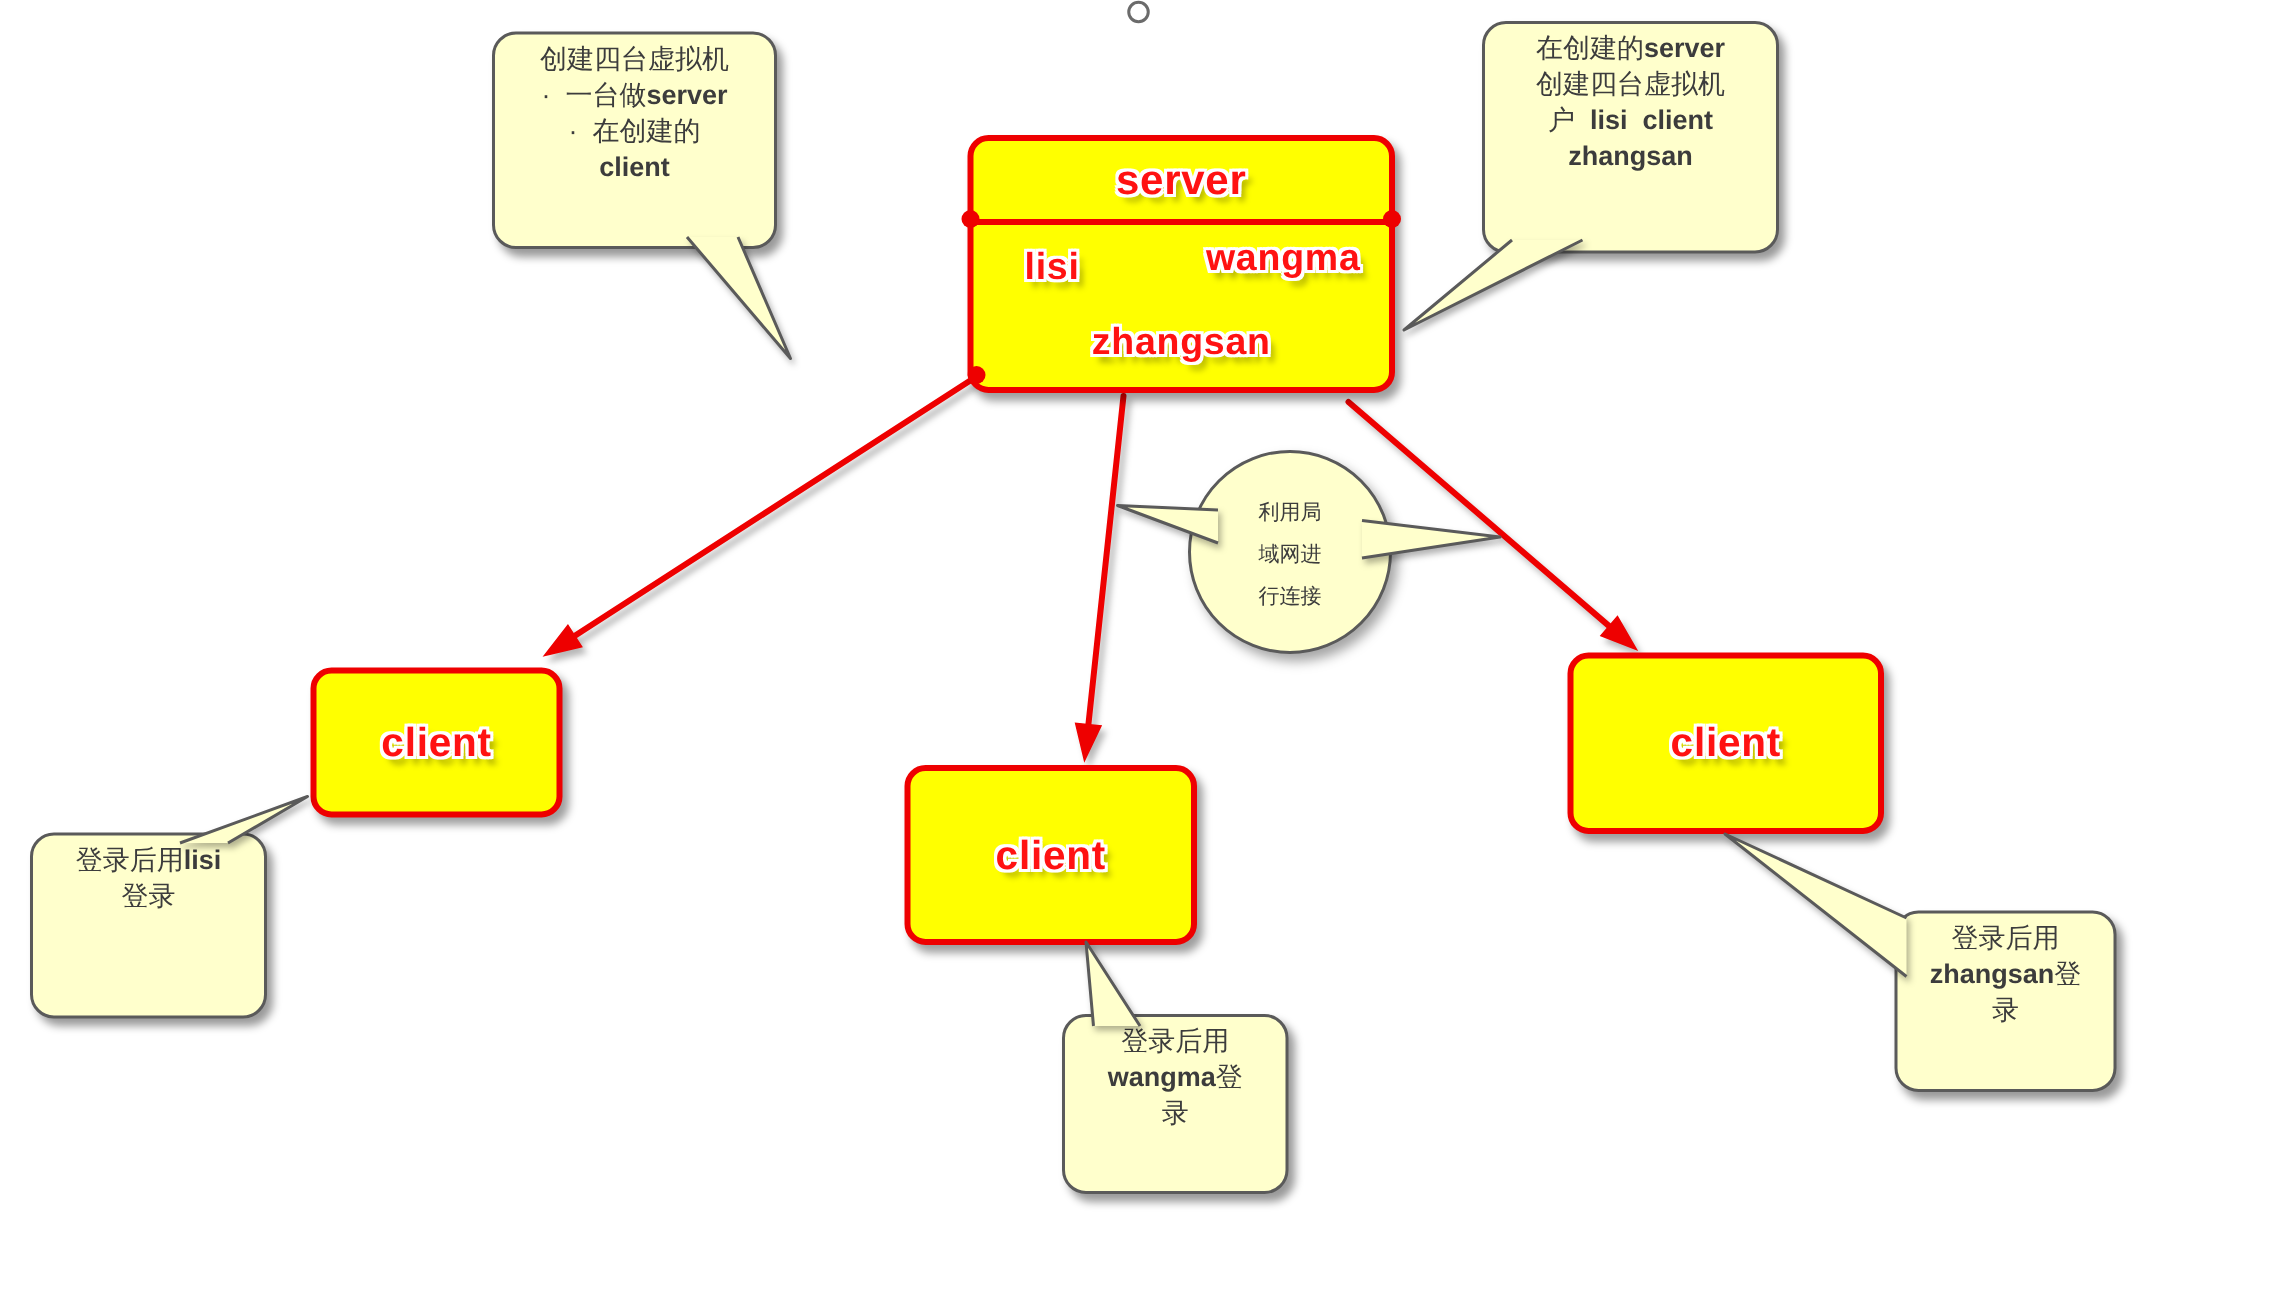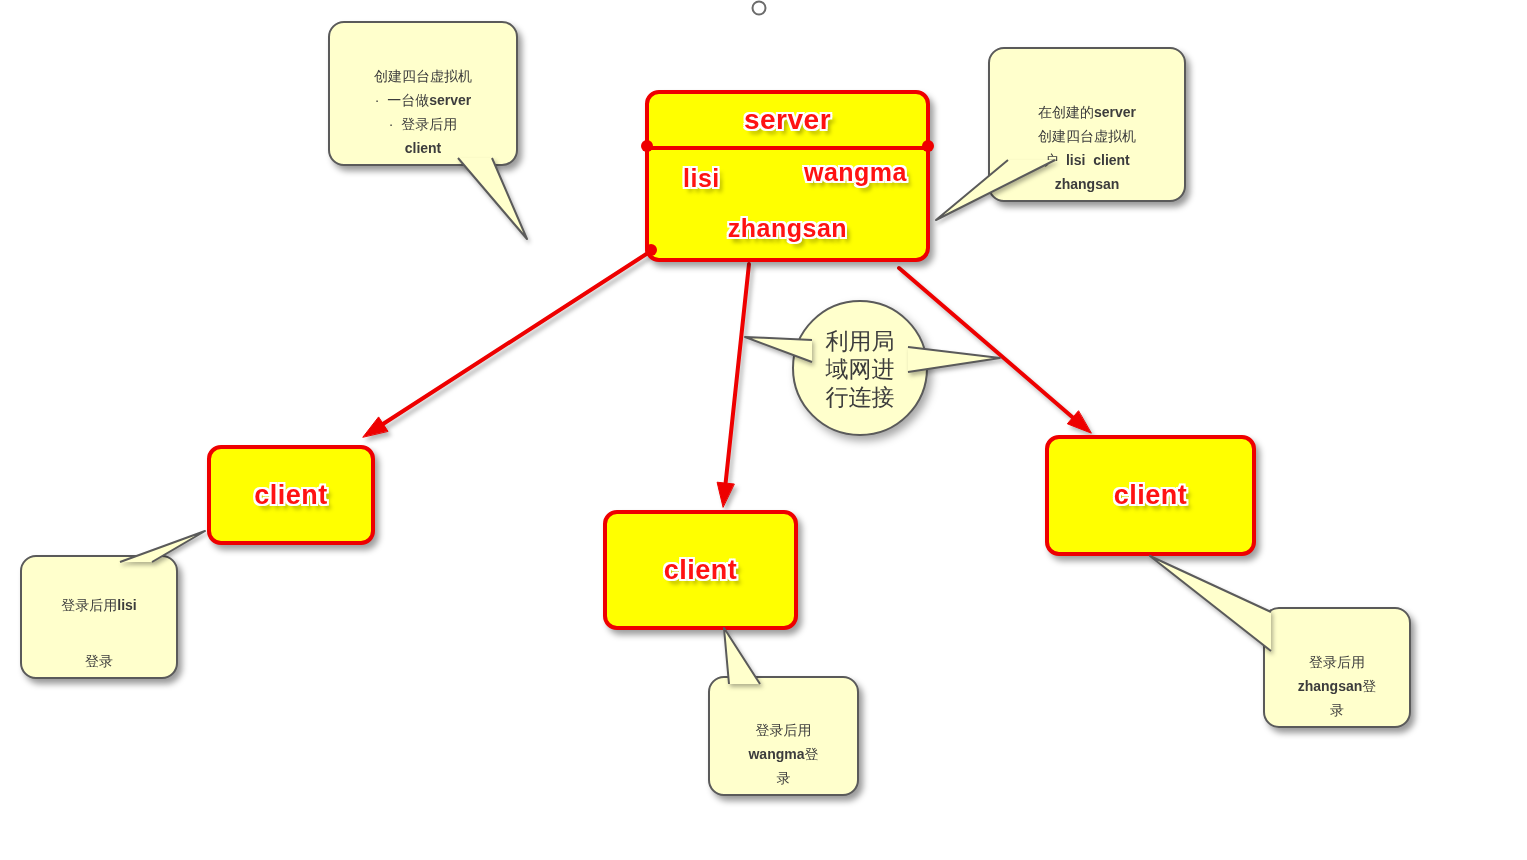--- a/index.html
+++ b/index.html
@@ -43,37 +43,37 @@
 
   #client-left   { left:207px;  top:445px; width:168px; height:100px; }
   #client-middle { left:603px;  top:510px; width:195px; height:120px; }
   #client-right  { left:1045px; top:435px; width:211px; height:121px; }
 
   
   .callout {
     position:absolute; box-sizing:border-box;
     background:#ffffcc; border:2px solid #5a5a5a; border-radius:16px;
     box-shadow:4px 5px 6px rgba(0,0,0,0.40);
-    display:flex; flex-direction:column; align-items:center; justify-content:flex-end;
-    color:#3c3c3c; font-size:14px; line-height:24px; text-align:center;
+    display:flex; flex-direction:column; align-items:center; justify-content:flex-start;
+    color:#3c3c3c; font-size:18px; line-height:24px; text-align:center;
     z-index:2; padding:4px 6px;
   }
   .t-line { white-space:pre-wrap; }
   .seg-b { font-weight:bold; }
 
   #callout-create-vms   { left:328px;  top:21px;  width:190px; height:145px; }
-  #callout-create-users { left:988px;  top:14px;  width:198px; height:155px;margin-top:33px; }
-  #callout-login-lisi   { left:20px;   top:555px; width:158px; height:124px;gap:32px; }
+  #callout-create-users { left:988px;  top:14px;  width:198px; height:155px; }
+  #callout-login-lisi   { left:20px;   top:555px; width:158px; height:124px; }
   #callout-login-wangma { left:708px;  top:676px; width:151px; height:120px; }
   #callout-login-zhangsan{ left:1263px;top:607px; width:148px; height:121px; }
 
   #ellipse-text {
     position:absolute; left:800px; top:325px; width:120px; height:88px;
     display:flex; flex-direction:column; align-items:center; justify-content:center;
-    color:#3c3c3c; font-size:23px; line-height:28px; text-align:center;
+    color:#3c3c3c; font-size:14px; line-height:28px; text-align:center;
     z-index:2; background:transparent; border:none; box-shadow:none; padding:0;
   }
 
   .tail { filter:drop-shadow(2px 3px 2px rgba(0,0,0,0.30)); }
   .arrow-shadow { filter:drop-shadow(3px 4px 2px rgba(0,0,0,0.28)); }
 </style>
 </head>
 <body>
 
 <div id="canvas">
@@ -119,21 +119,21 @@
   <div class="node client" id="client-middle">
     <span class="node-label">client</span>
   </div>
   <div class="node client" id="client-right">
     <span class="node-label">client</span>
   </div>
 
   <div class="callout" id="callout-create-vms">
       <div class="t-line"><span>创建四台虚拟机</span></div>
       <div class="t-line"><span>·  一台做</span><span class="seg-b">server</span></div>
-      <div class="t-line"><span>·  登录后用</span></div>
+      <div class="t-line"><span>·  在创建的</span></div>
       <div class="t-line"><span class="seg-b">client</span></div>
     </div>
   <div class="callout" id="callout-create-users">
       <div class="t-line"><span>在创建的</span><span class="seg-b">server</span></div>
       <div class="t-line"><span>创建四台虚拟机</span></div>
       <div class="t-line"><span>户  </span><span class="seg-b">lisi  client</span></div>
       <div class="t-line"><span class="seg-b">zhangsan</span></div>
     </div>
   <div class="callout" id="callout-login-lisi">
       <div class="t-line"><span>登录后用</span><span class="seg-b">lisi</span></div>

